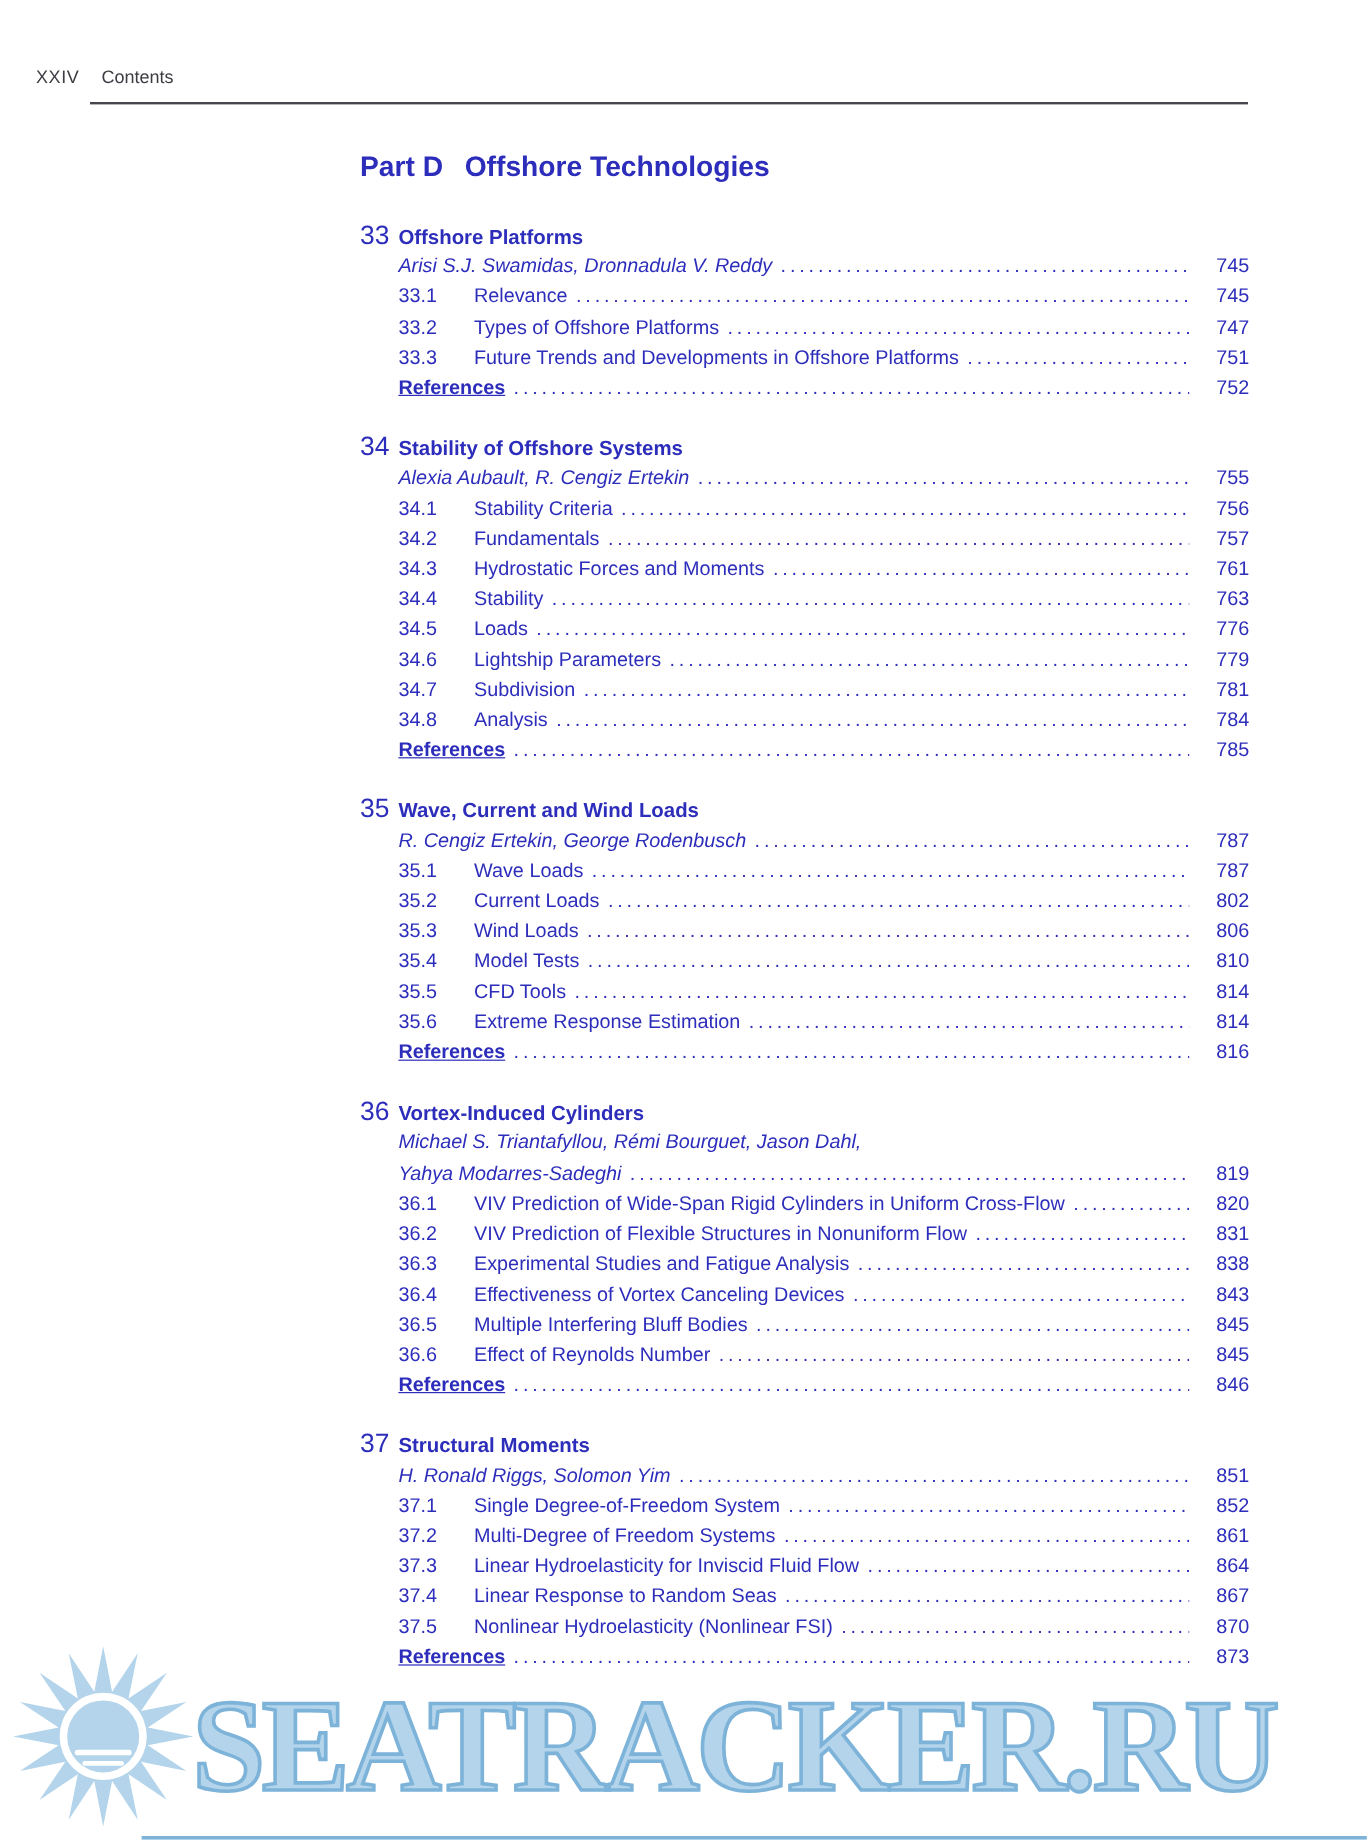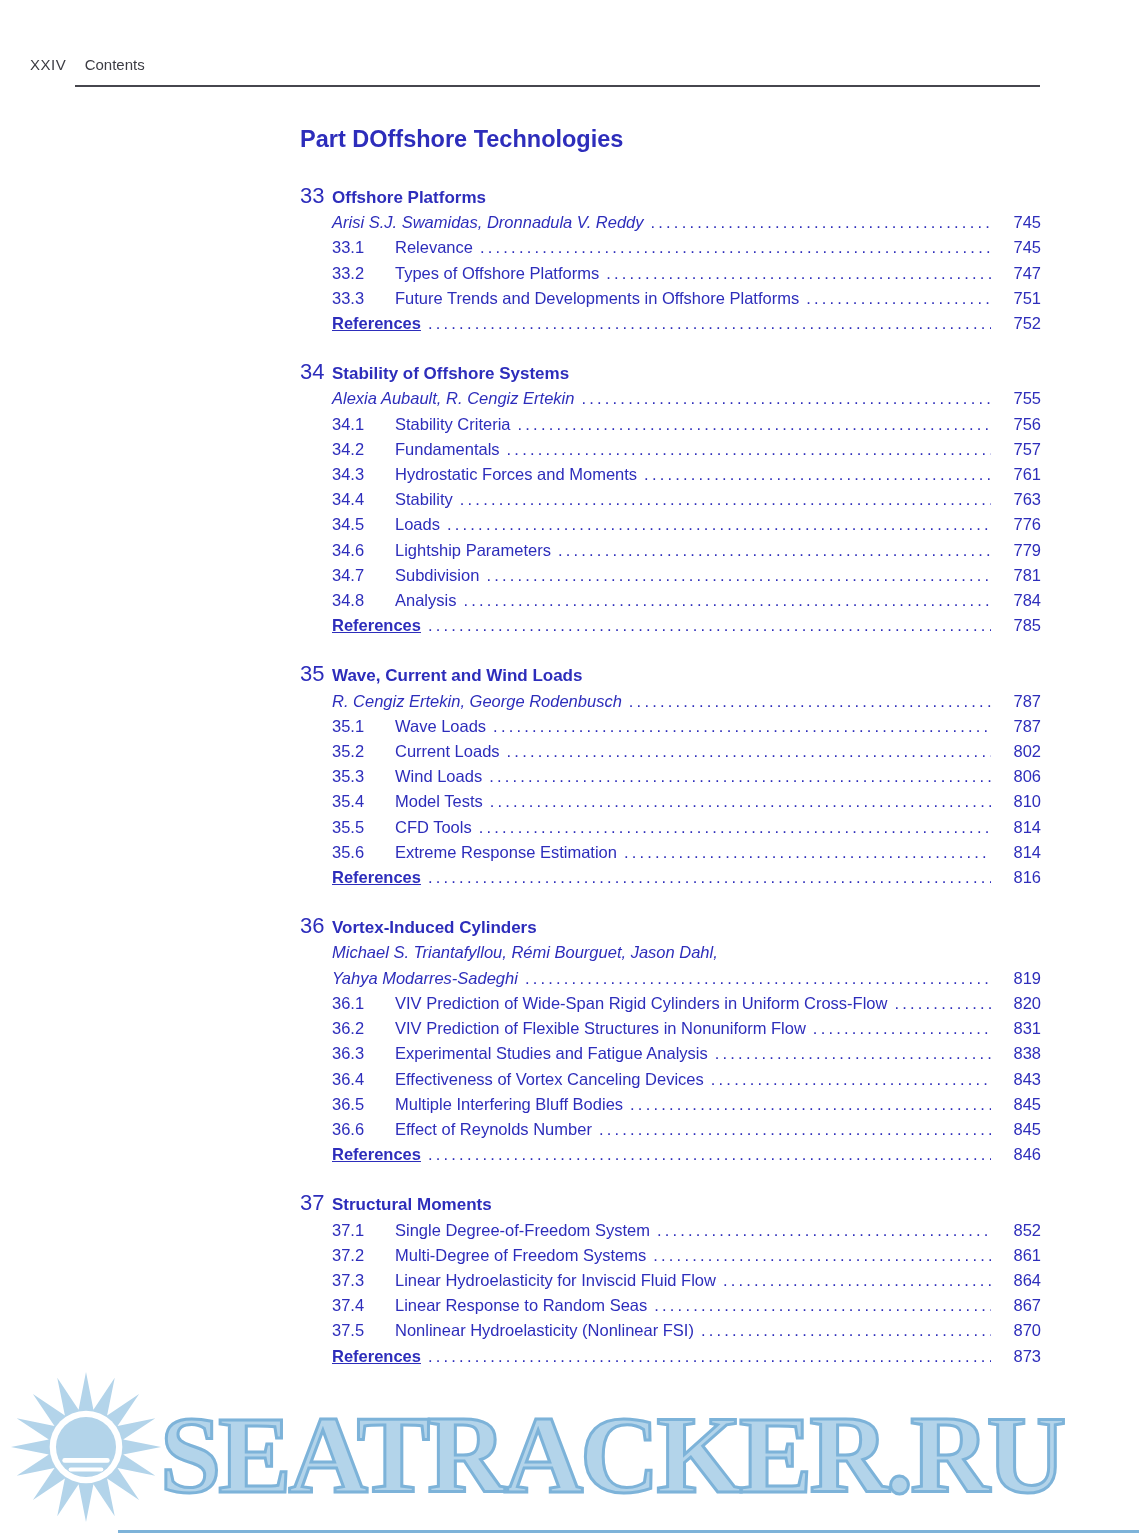--- a/index.html
+++ b/index.html
@@ -12,21 +12,21 @@
   }
 
   
   .runhead { position: absolute; top: 56px; left: 30px; color: var(--header-text, #3c3c43); }
   .runhead .pgnum  { font-size: 15px; letter-spacing: .5px; }
   .runhead .rh-title { font-size: 15px; margin-left: 14px; }
   .rule { position: absolute; top: 85px; left: 75px; width: 965px; height: 2px; background: var(--rule, #46464d); }
 
   
   .content { position: absolute; left: 300px; top: 126px; width: 741px; color: var(--accent, #2d2dbb); }
-  .part-heading { display: flex; font-weight: bold; font-size: 23.5px; margin-bottom: 30px; }
+  .part-heading { display: flex; gap: 18px; font-weight: bold; font-size: 23.5px; margin-bottom: 30px; }
   .chapter { margin-bottom: 23px; }
   .chap-head { display: flex; align-items: baseline; line-height: 25.2px; }
   .chap-num  { width: 32px; flex: none; font-size: 22px; }
   .chap-title{ font-weight: bold; font-size: 17px; }
   .row { display: flex; align-items: baseline; padding-left: 32px; line-height: 25.2px; font-size: 16.5px; }
   .sec-num { width: 63px; flex: none; }
   .sec-title { flex: none; max-width: 575px; }
   .authors { font-style: italic; flex: none; }
   .refs { font-weight: bold; flex: none; text-decoration: underline; }
   .dots { flex: 1 1 auto; overflow: hidden; white-space: nowrap; margin: 0 6px 0 7px; }
@@ -268,20 +268,25 @@
           <span class="dots"></span>
           <span class="pg">846</span>
         </div>
       </div>
       <div class="chapter">
         <div class="chap-head">
           <span class="chap-num">37</span>
           <span class="chap-title">Structural Moments</span>
         </div>
         <div class="row">
+          <span class="authors">H. Ronald Riggs, Solomon Yim</span>
+          <span class="dots"></span>
+          <span class="pg">851</span>
+        </div>
+        <div class="row">
           <span class="sec-num">37.1</span>
           <span class="sec-title">Single Degree-of-Freedom System</span>
           <span class="dots"></span>
           <span class="pg">852</span>
         </div>
         <div class="row">
           <span class="sec-num">37.2</span>
           <span class="sec-title">Multi-Degree of Freedom Systems</span>
           <span class="dots"></span>
           <span class="pg">861</span>

